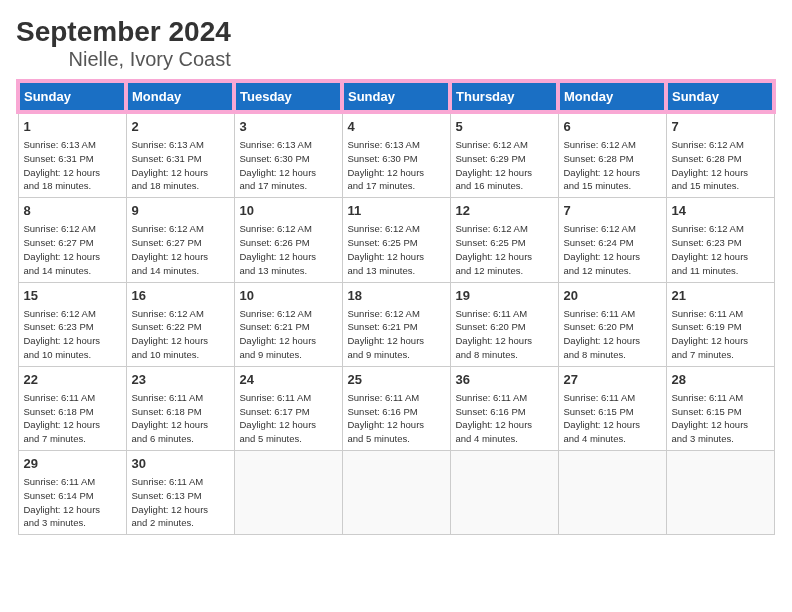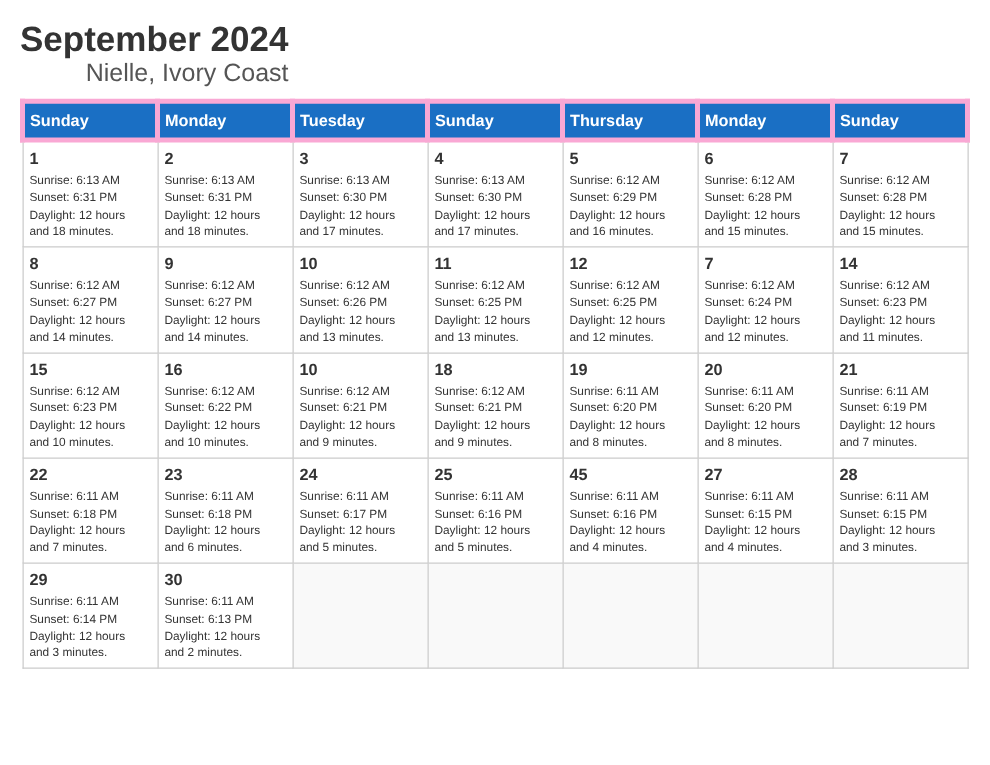--- a/index.html
+++ b/index.html
@@ -209,21 +209,21 @@
         </td>
         <td>
           <span class="day-number">24</span>
           <div class="day-info">Sunrise: 6:11 AM<br>Sunset: 6:17 PM<br>Daylight: 12 hours<br>and 5 minutes.</div>
         </td>
         <td>
           <span class="day-number">25</span>
           <div class="day-info">Sunrise: 6:11 AM<br>Sunset: 6:16 PM<br>Daylight: 12 hours<br>and 5 minutes.</div>
         </td>
         <td>
-          <span class="day-number">45</span>
+          <span class="day-number">36</span>
           <div class="day-info">Sunrise: 6:11 AM<br>Sunset: 6:16 PM<br>Daylight: 12 hours<br>and 4 minutes.</div>
         </td>
         <td>
           <span class="day-number">27</span>
           <div class="day-info">Sunrise: 6:11 AM<br>Sunset: 6:15 PM<br>Daylight: 12 hours<br>and 4 minutes.</div>
         </td>
         <td>
           <span class="day-number">28</span>
           <div class="day-info">Sunrise: 6:11 AM<br>Sunset: 6:15 PM<br>Daylight: 12 hours<br>and 3 minutes.</div>
         </td>

